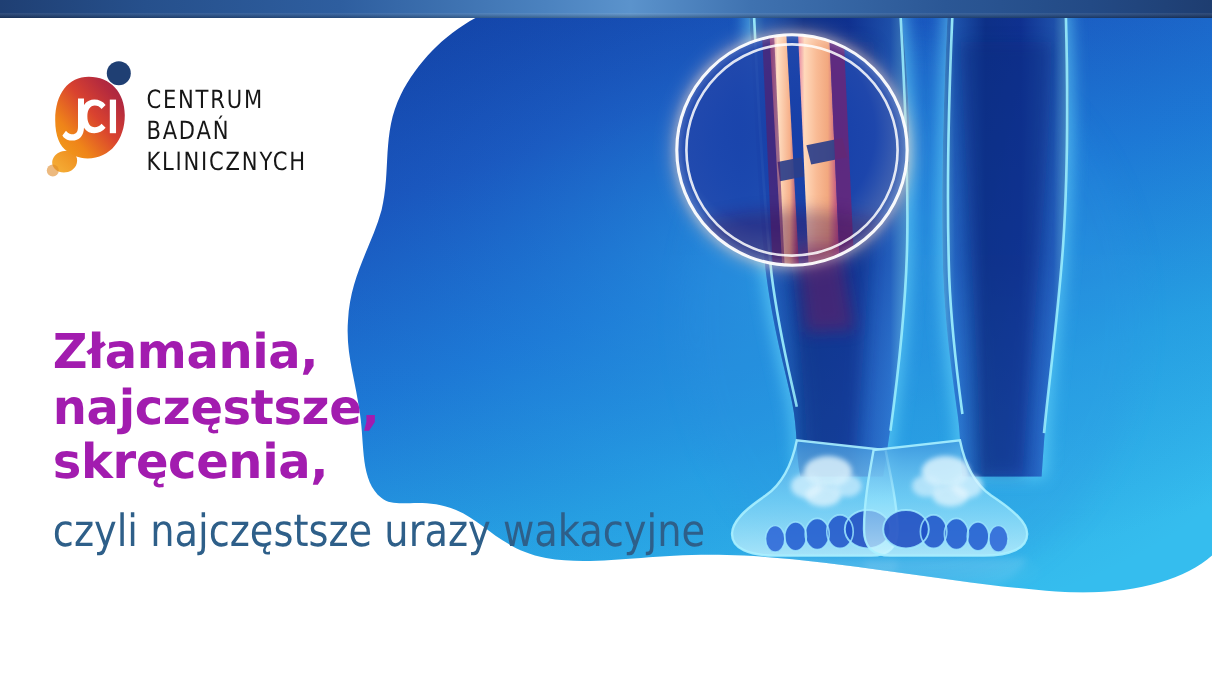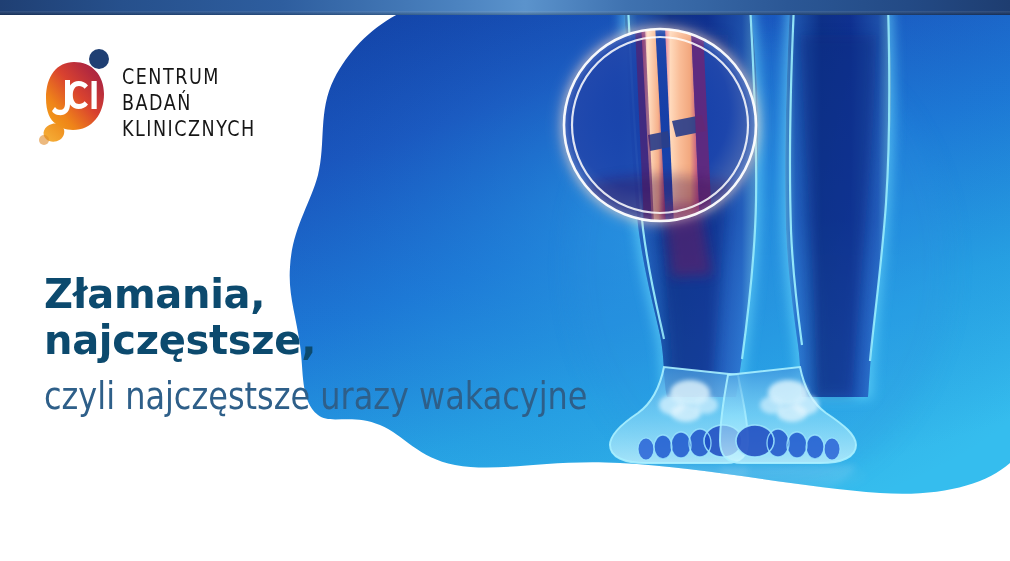--- a/index.html
+++ b/index.html
@@ -33,21 +33,21 @@
   
   .art-wrap{
     position:absolute;left:0;top:15px;width:1010px;height:546px;
     z-index:10;
   }
   .art-svg{display:block;width:1010px;height:546px;}
 
   
   .logo{
     position:absolute;left:38px;top:48px;width:250px;height:100px;
-    z-index:50;display:flex;align-items:center;
+    z-index:50;display:flex;align-items:flex-end;
   }
   .logo-mark{
     position:relative;width:72px;height:96px;flex:0 0 72px;
   }
   .logo-mark svg{display:block;}
   .logo-words{
     margin-left:12px;padding-top:10px;
     display:flex;flex-direction:column;
     line-height:1.24;
   }
@@ -67,21 +67,21 @@
     position:absolute;left:44px;top:272px;
     z-index:50;
     width:420px;
   }
   .headline .hl{
     display:block;
     font-family:"DejaVu Sans","Liberation Sans", sans-serif;
     font-weight:bold;
     font-size:40px;
     line-height:1.14;
-    color:#0c4a6e;
+    color:#a21caf;
     letter-spacing:-0.3px;
     white-space:nowrap;
   }
   .headline .sub{
     display:block;
     margin-top:14px;
     font-family:"Liberation Sans Narrow","DejaVu Sans Condensed","Liberation Sans", sans-serif;
     font-weight:400;
     font-size:37px;
     line-height:1.1;
@@ -434,16 +434,17 @@
     <div class="logo-words">
       <span>CENTRUM</span>
       <span>BADAŃ</span>
       <span>KLINICZNYCH</span>
     </div>
   </div>
 
   <div class="headline">
     <span class="hl">Złamania,</span>
     <span class="hl">najczęstsze,</span>
+    <span class="hl">skręcenia,</span>
     <span class="sub">czyli najczęstsze urazy wakacyjne</span>
   </div>
 
 </div>
 
 </body></html>

